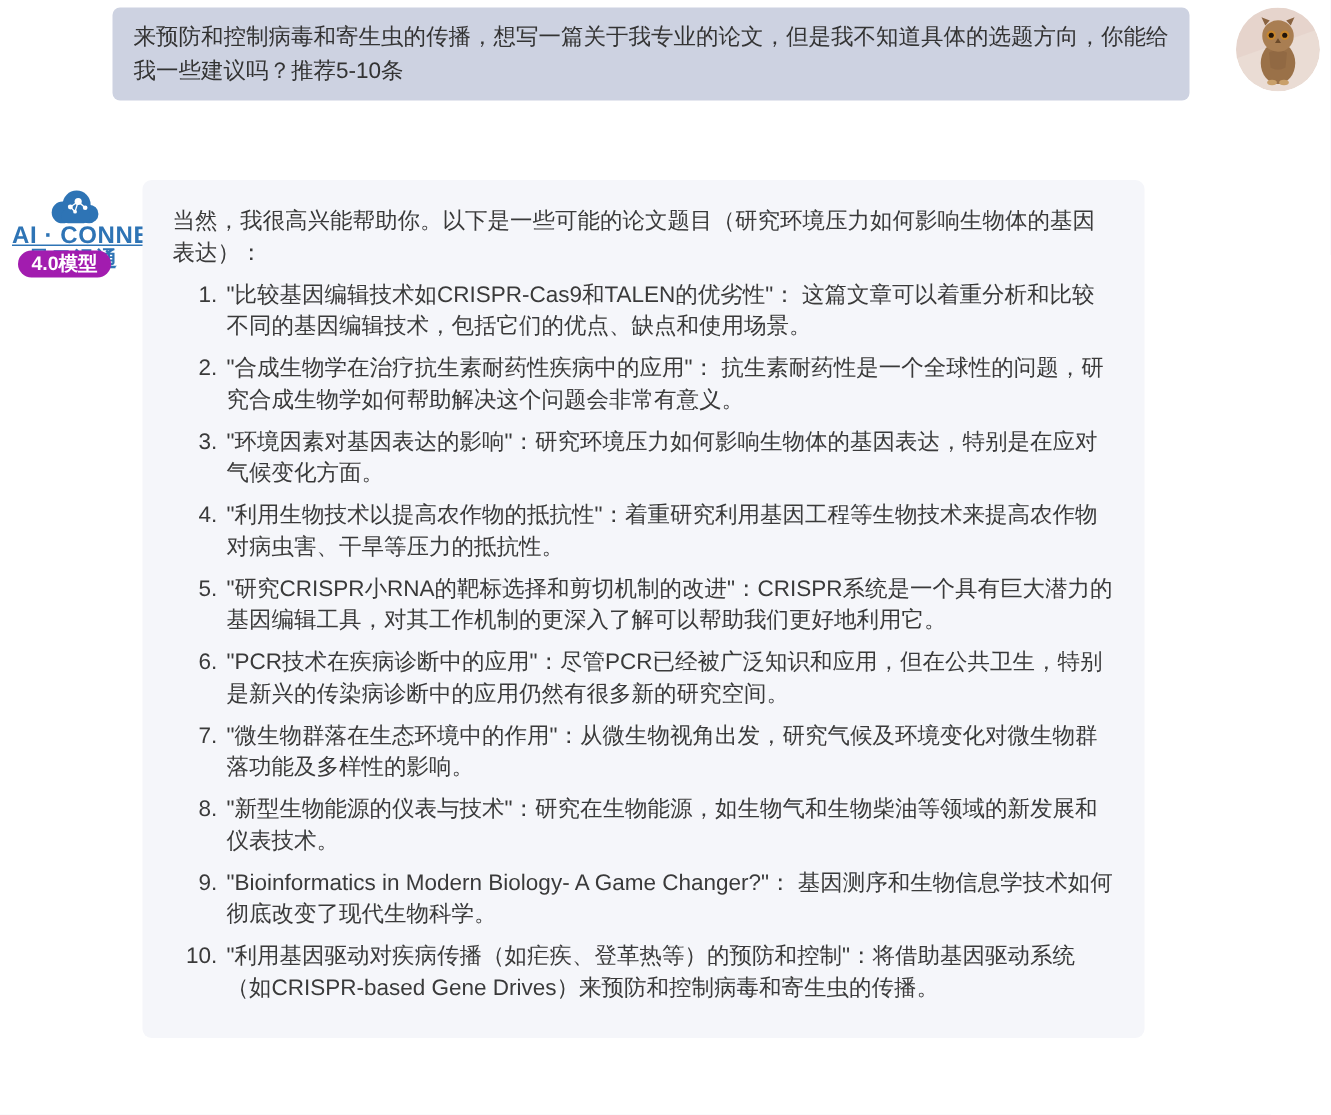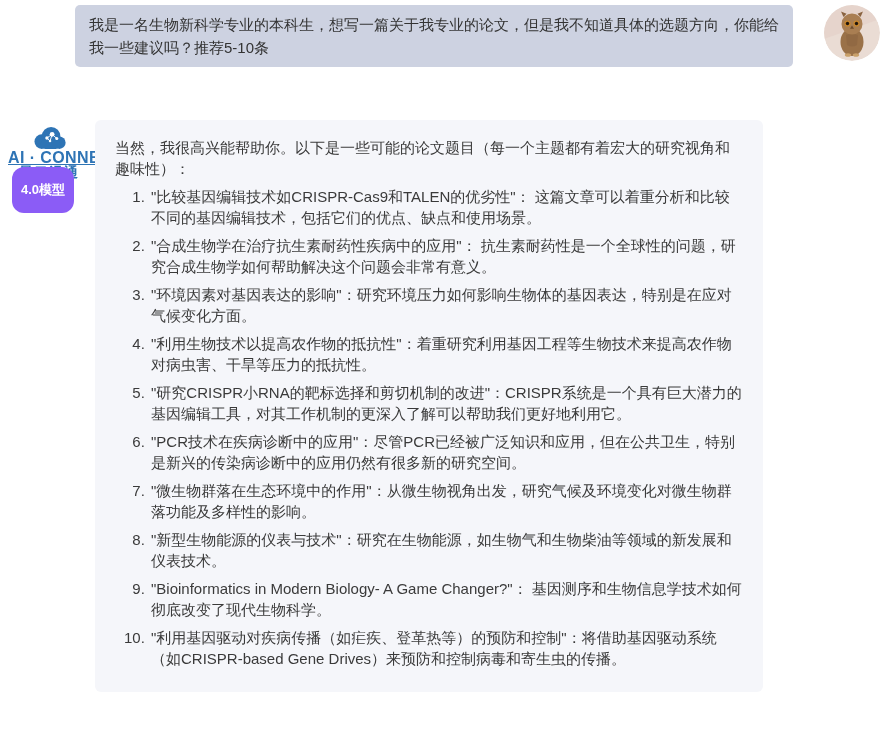--- a/index.html
+++ b/index.html
@@ -47,25 +47,25 @@
     font-size: 16px; font-weight: bold; color: #2e74b5;
     letter-spacing: 0.4px; line-height: 12px; white-space: nowrap; text-decoration: underline;
   }
   .ai-logo .logo-line2 {
     font-size: 14px; font-weight: bold; color: #2e74b5;
     line-height: 16px; letter-spacing: 1px; white-space: nowrap;
   }
   .ai-badge {
     position: absolute;
     left: 4px; top: 42px;
-    background: #8b5cf6;
+    background: #a21caf;
     color: #ffffff;
     font-size: 13px; font-weight: bold;
     line-height: 16px;
-    padding: 15px 9px;
+    padding: 1px 9px;
     border-radius: 12px;
     white-space: nowrap;
   }
   .ai-bubble {
     box-sizing: border-box;
     position: absolute;
     left: 95px; top: 0;
     width: 668px;
     background: #f5f6fa;
     border-radius: 6px;
@@ -86,21 +86,21 @@
     line-height: 21px;
   }
 </style>
 </head>
 <body>
 
 <div class="chat">
 
   <div class="user-row">
     <div class="user-bubble">
-      <span>我是一名生物新科学专业的本科生，想写一篇关于我专业的论文，但是我不知道具体的选题方向，你能给我一些建议吗？推荐5-10条</span>
+      <span>来预防和控制病毒和寄生虫的传播，想写一篇关于我专业的论文，但是我不知道具体的选题方向，你能给我一些建议吗？推荐5-10条</span>
     </div>
     <div class="user-avatar">
       <span>
         <svg width="56" height="56" viewBox="0 0 56 56" xmlns="http://www.w3.org/2000/svg">
           <circle cx="28" cy="28" r="28" fill="#eadcd4"></circle>
           <path d="M0 34 L56 14 L56 0 L0 0 Z" fill="#e2cfc6" opacity="0.6"></path>
           <ellipse cx="28" cy="37" rx="11.5" ry="14" fill="#9a7148"></ellipse>
           <path d="M22 30 q6 -3 12 0 l-1 10 q-5 3 -10 0 z" fill="#8a6340" opacity="0.55"></path>
           <circle cx="28" cy="19" r="10.5" fill="#a97e52"></circle>
           <path d="M19.5 12 l-2.5 -5.5 5.5 2.2 z" fill="#8a6340"></path>
@@ -141,21 +141,21 @@
             <circle cx="19" cy="15.5" r="1.2"></circle>
           </g>
         </svg>
       </span>
       <div class="logo-line1">AI · CONNECT</div>
       <div class="logo-line2">星云漫通</div>
       <div class="ai-badge">4.0模型</div>
     </div>
 
     <div class="ai-bubble">
-      <p>当然，我很高兴能帮助你。以下是一些可能的论文题目（每一个主题都有着宏大的研究视角和趣味性）：</p>
+      <p>当然，我很高兴能帮助你。以下是一些可能的论文题目（研究环境压力如何影响生物体的基因表达）：</p>
       <ol>
         <li>"比较基因编辑技术如CRISPR-Cas9和TALEN的优劣性"： 这篇文章可以着重分析和比较不同的基因编辑技术，包括它们的优点、缺点和使用场景。</li>
         <li>"合成生物学在治疗抗生素耐药性疾病中的应用"： 抗生素耐药性是一个全球性的问题，研究合成生物学如何帮助解决这个问题会非常有意义。</li>
         <li>"环境因素对基因表达的影响"：研究环境压力如何影响生物体的基因表达，特别是在应对气候变化方面。</li>
         <li>"利用生物技术以提高农作物的抵抗性"：着重研究利用基因工程等生物技术来提高农作物对病虫害、干旱等压力的抵抗性。</li>
         <li>"研究CRISPR小RNA的靶标选择和剪切机制的改进"：CRISPR系统是一个具有巨大潜力的基因编辑工具，对其工作机制的更深入了解可以帮助我们更好地利用它。</li>
         <li>"PCR技术在疾病诊断中的应用"：尽管PCR已经被广泛知识和应用，但在公共卫生，特别是新兴的传染病诊断中的应用仍然有很多新的研究空间。</li>
         <li>"微生物群落在生态环境中的作用"：从微生物视角出发，研究气候及环境变化对微生物群落功能及多样性的影响。</li>
         <li>"新型生物能源的仪表与技术"：研究在生物能源，如生物气和生物柴油等领域的新发展和仪表技术。</li>
         <li>"Bioinformatics in Modern Biology- A Game Changer?"： 基因测序和生物信息学技术如何彻底改变了现代生物科学。</li>

